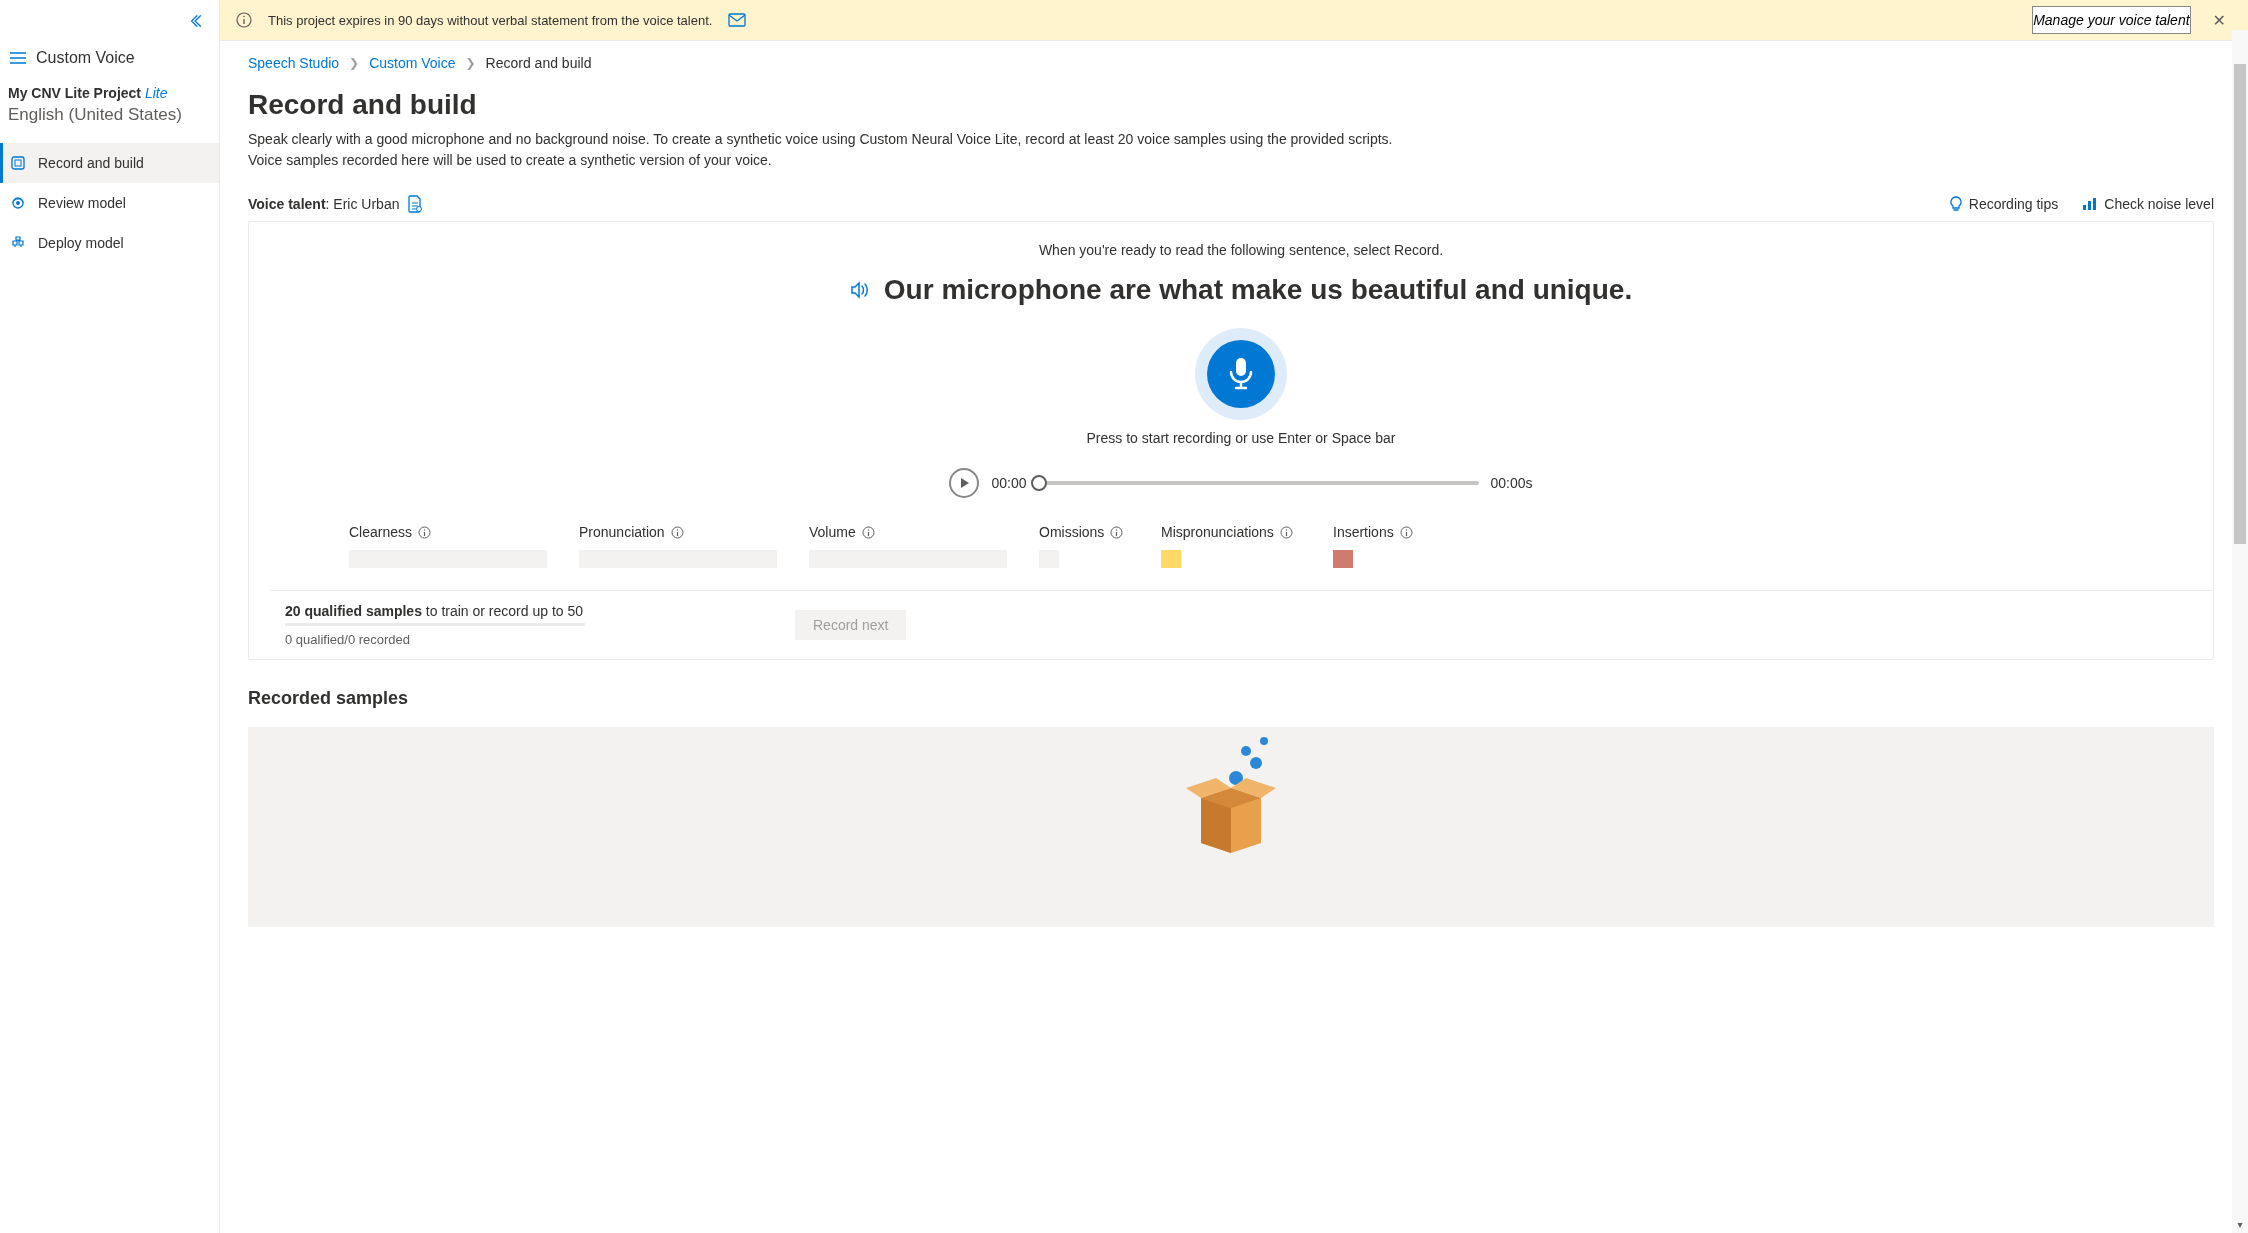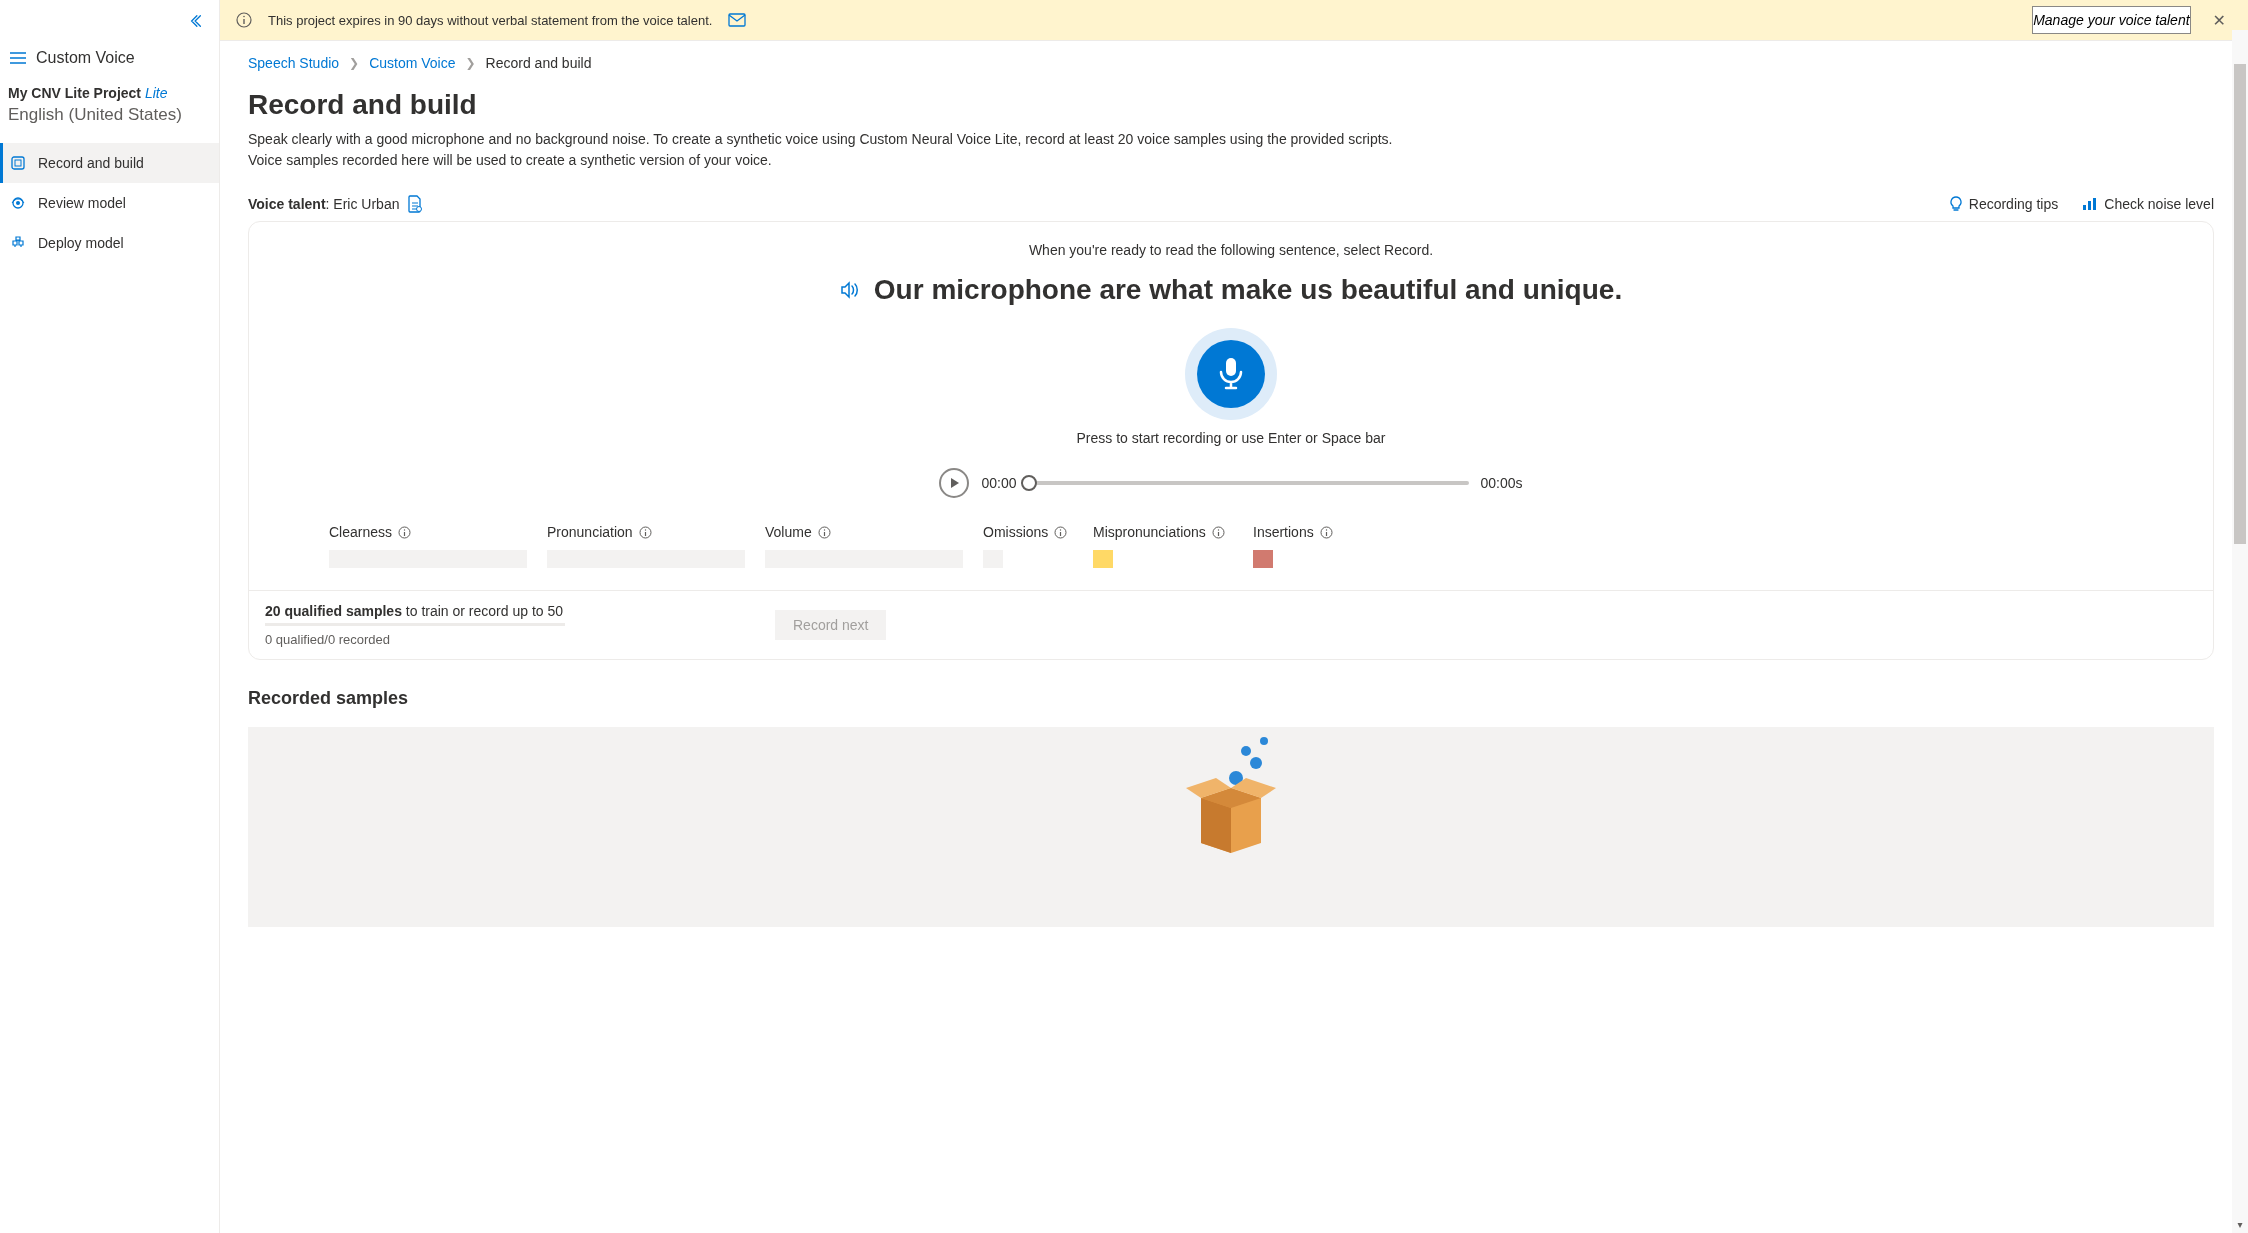--- a/index.html
+++ b/index.html
@@ -123,22 +123,23 @@
       gap: 6px;
       color: #323130;
       cursor: pointer;
       margin-left: 24px;
     }
     .tips-link .ico, .noise-link .ico { color: #0078d4; display: flex; }
 
     
     .rec-card {
       border: 1px solid #edebe9;
-      border-radius: 12px;
+      border-radius: 2px;
       margin-bottom: 28px;
+      padding-left: 20px;
     }
     .rec-body { padding: 20px 80px 22px; text-align: center; }
     .rec-hint { color: #323130; margin-bottom: 16px; font-size: 14px; }
     .sentence-row {
       display: flex;
       align-items: center;
       justify-content: center;
       gap: 14px;
       margin-bottom: 22px;
     }
@@ -181,21 +182,21 @@
     .slider-thumb {
       position: absolute; left: 0; top: 50%;
       width: 16px; height: 16px; border-radius: 50%;
       background: #fff; border: 2px solid #605e5c;
       transform: translate(-50%, -50%);
     }
 
     
     .metrics {
       display: flex;
-      gap: 20px;
+      gap: 32px;
       text-align: left;
       align-items: center;
     }
     .metric { flex: 0 0 auto; }
     .metric.wide { width: 198px; }
     .metric-label {
       display: flex; align-items: center; gap: 6px;
       font-size: 14px; margin-bottom: 10px;
     }
     .info-icon { color: #605e5c; display: flex; }

